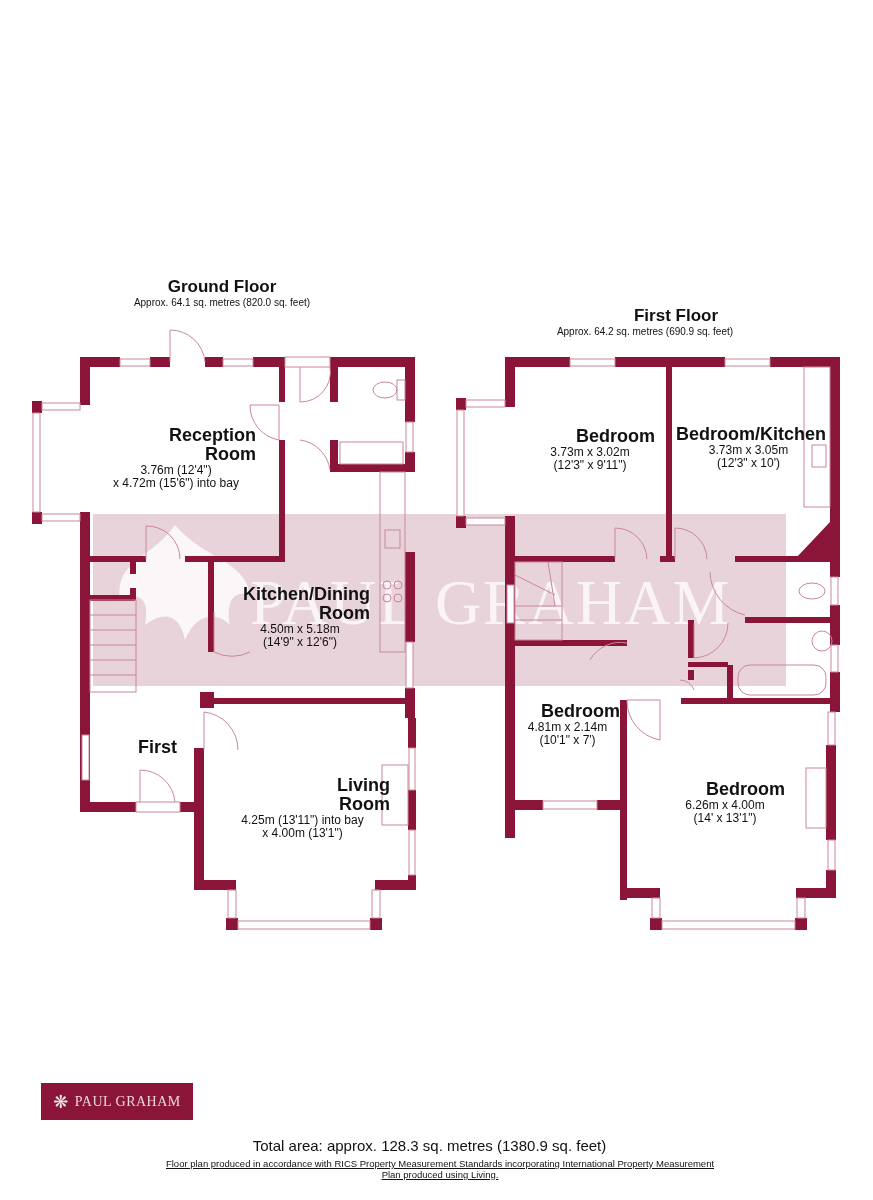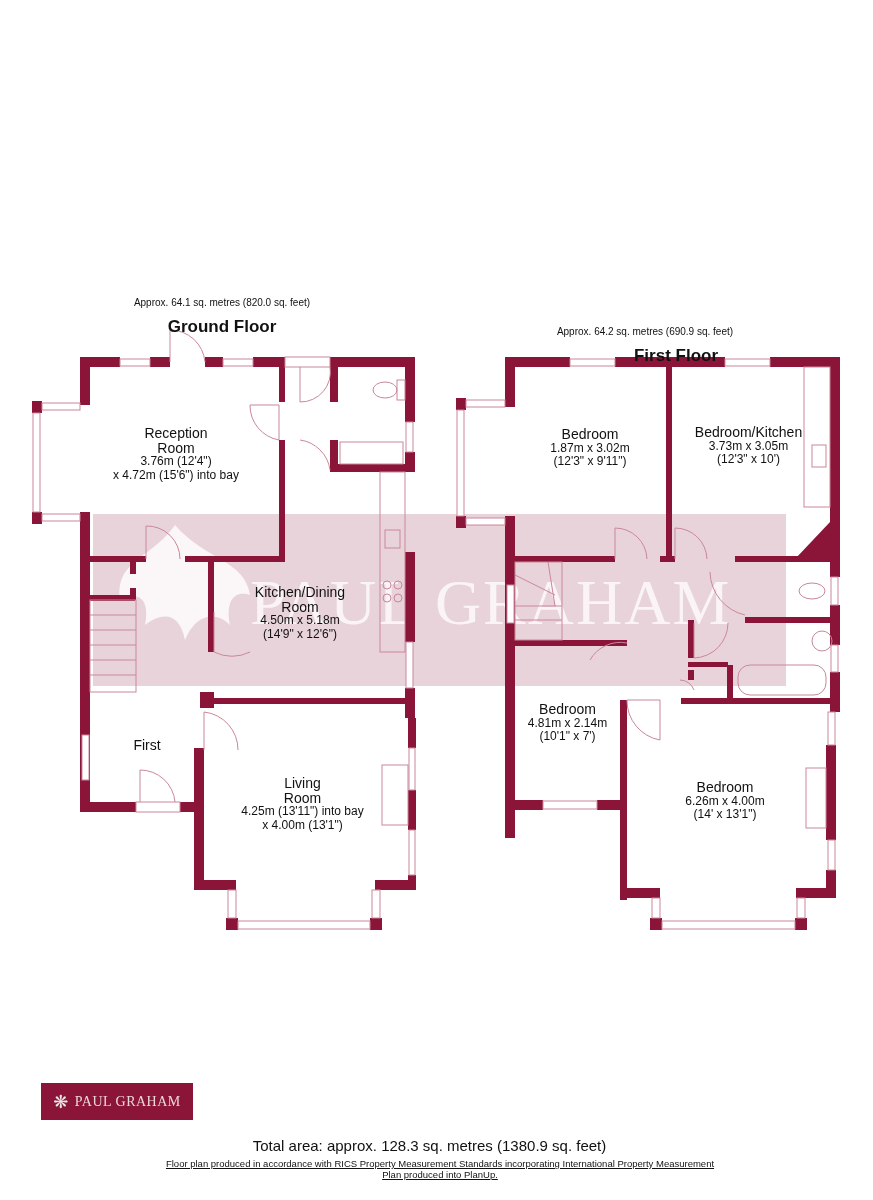--- a/index.html
+++ b/index.html
@@ -1,21 +1,21 @@
 <!DOCTYPE html>
 <html><head>
 <meta charset="utf-8">
 <style>
   html,body{margin:0;padding:0;background:#ffffff;}
   body{width:873px;height:1200px;position:relative;overflow:hidden;font-family:"Liberation Sans",sans-serif;color:#111;}
   .abs{position:absolute;}
-  .floor-title{font-weight:bold;font-size:17px;text-align:center;margin-top:40px;}
+  .floor-title{font-weight:bold;font-size:17px;text-align:center;}
   .floor-sub{font-size:10px;text-align:center;}
   .room-label{position:absolute;text-align:center;line-height:1.05;color:#111;}
-  .room-name{font-weight:normal;font-size:14px;display:block;}
+  .room-name{font-weight:bold;font-size:18px;display:block;text-align:right;}
   .room-dim{font-size:12px;display:block;line-height:1.1;}
   svg{position:absolute;left:0;top:0;}
   .wall{fill:#8b1538;}
   .thin{fill:none;stroke:#c9879a;stroke-width:1;}
   .win{fill:#fff;stroke:#c9879a;stroke-width:1;}
   .logo{position:absolute;left:41px;top:1083px;width:152px;height:37px;background:#8b1538;display:flex;align-items:center;justify-content:center;color:#ecd6dc;font-family:"Liberation Serif",serif;font-size:14px;letter-spacing:.5px;}
   .logo .leaf{color:#e8e8e8;font-size:18px;margin-right:6px;}
   .total{position:absolute;left:0;width:859px;top:1137px;text-align:center;font-size:15px;}
   .foot{position:absolute;left:140px;width:600px;top:1159px;text-align:center;font-size:9.5px;line-height:1.15;text-decoration:underline;}
   .wm-text{position:absolute;left:250px;top:566px;font-family:"Liberation Serif",serif;font-size:64px;color:rgba(255,255,255,0.75);letter-spacing:2px;white-space:nowrap;}
@@ -218,21 +218,21 @@
   <span class="room-name">Room</span>
   <span class="room-dim">4.25m (13'11") into bay</span>
   <span class="room-dim">x 4.00m (13'1")</span>
 </div>
 <div class="room-label" style="left:117px;top:738px;width:60px;">
   <span class="room-name">First</span>
 </div>
 
 <div class="room-label" style="left:525px;top:427px;width:130px;">
   <span class="room-name">Bedroom</span>
-  <span class="room-dim">1.87m x 3.02m</span>
+  <span class="room-dim">3.73m x 3.02m</span>
   <span class="room-dim">(12'3" x 9'11")</span>
 </div>
 <div class="room-label" style="left:676px;top:425px;width:145px;">
   <span class="room-name">Bedroom/Kitchen</span>
   <span class="room-dim">3.73m x 3.05m</span>
   <span class="room-dim">(12'3" x 10')</span>
 </div>
 <div class="room-label" style="left:515px;top:702px;width:105px;">
   <span class="room-name">Bedroom</span>
   <span class="room-dim">4.81m x 2.14m</span>
@@ -245,14 +245,14 @@
 </div>
 
 <div class="logo">
   <span class="leaf">❋</span>
   <span>PAUL GRAHAM</span>
 </div>
 
 <div class="total">Total area: approx. 128.3 sq. metres (1380.9 sq. feet)</div>
 <div class="foot">
   <div>Floor plan produced in accordance with RICS Property Measurement Standards incorporating International Property Measurement</div>
-  <div>Plan produced into PlanUp.</div>
+  <div>Plan produced using Living.</div>
 </div>
 
 </body></html>

